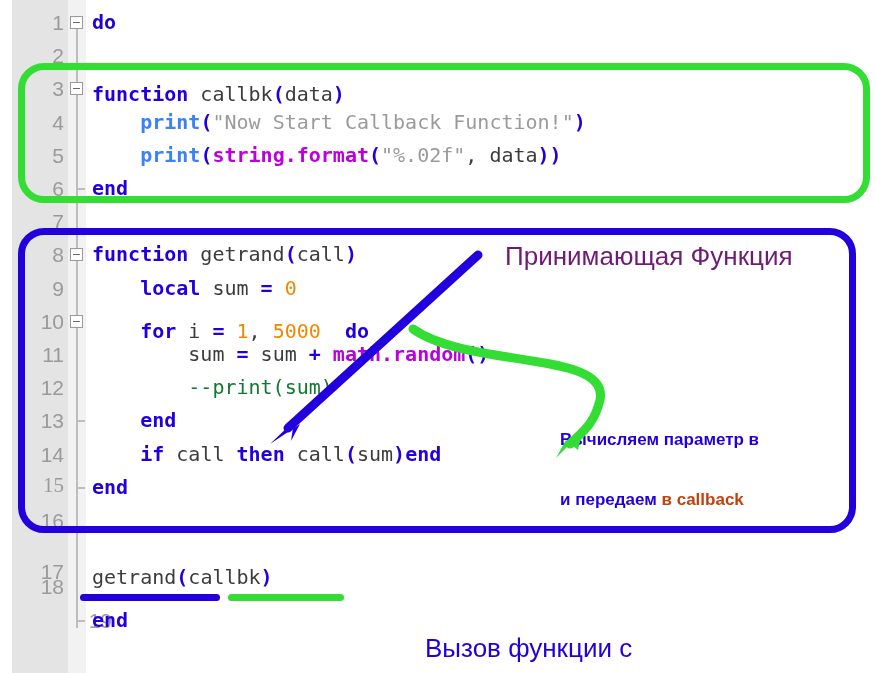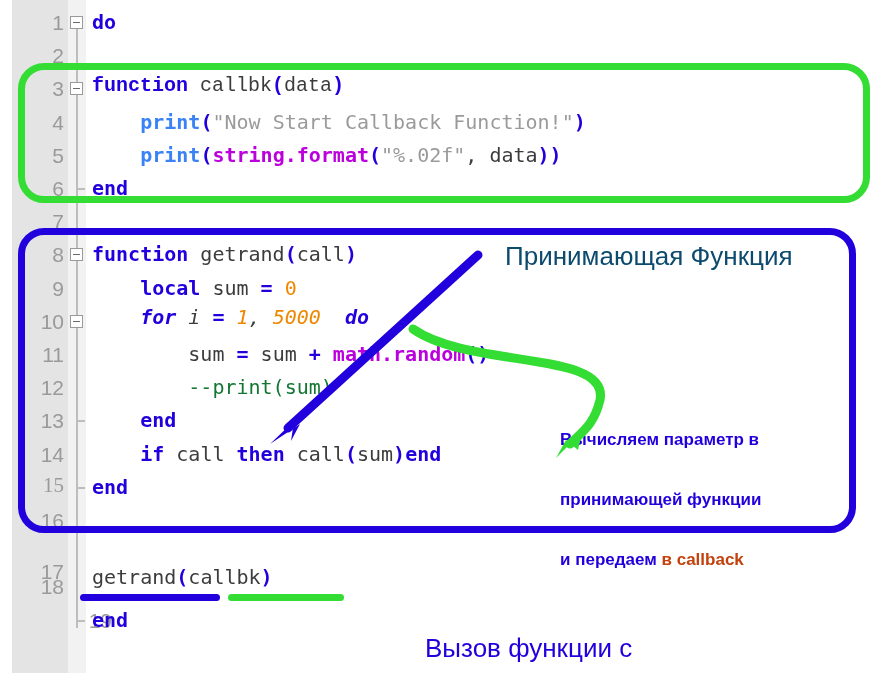--- a/index.html
+++ b/index.html
@@ -138,21 +138,21 @@
   #anno-callback-label {
     left: 522px;
     top: 76px;
     font-size: 26px;
     color: #33dd33;
   }
   #anno-getrand-label {
     left: 505px;
     top: 241px;
     font-size: 26px;
-    color: #0c4a6e;
+    color: #701a75;
   }
   #anno-note {
     left: 560px;
     top: 390px;
     font-size: 17px;
     font-weight: bold;
     color: #2200dd;
     line-height: 20px;
   }
   #anno-note .hl { color: #c2410c; }
@@ -191,35 +191,35 @@
   <div id="gutter-numbers"></div>
   <div id="gutter-fold"></div>
   <div id="code-area"></div>
 
   <div id="lines-host">
       <div class="lnum" style="top: 6px;">1</div>
       <div class="code" style="top: 6px;"><span class="kw">do</span></div>
       <div class="lnum" style="top: 39.2px;">2</div>
       <div class="code" style="top: 39.2px;"></div>
       <div class="lnum" style="top: 72.4px;">3</div>
-      <div class="code" style="top: 69px; font-family: Liberation Mono, monospace;"><span class="kw">function</span><span class="ident"> callbk</span><span class="punc">(</span><span class="ident">data</span><span class="punc">)</span></div>
+      <div class="code" style="top: 78px;"><span class="kw">function</span><span class="ident"> callbk</span><span class="punc">(</span><span class="ident">data</span><span class="punc">)</span></div>
       <div class="lnum" style="top: 105.6px;">4</div>
       <div class="code" style="top: 105.6px;"><span class="ident">    </span><span class="fn">print</span><span class="punc">(</span><span class="str">"Now Start Callback Function!"</span><span class="punc">)</span></div>
       <div class="lnum" style="top: 138.8px;">5</div>
       <div class="code" style="top: 138.8px;"><span class="ident">    </span><span class="fn">print</span><span class="punc">(</span><span class="lib">string.format</span><span class="punc">(</span><span class="str">"%.02f"</span><span class="ident">, data</span><span class="punc">))</span></div>
       <div class="lnum" style="top: 172px;">6</div>
       <div class="code" style="top: 172px;"><span class="kw">end</span></div>
       <div class="lnum" style="top: 205.2px;">7</div>
       <div class="code" style="top: 205.2px;"></div>
       <div class="lnum" style="top: 238.4px;">8</div>
       <div class="code" style="top: 238.4px;"><span class="kw">function</span><span class="ident"> getrand</span><span class="punc">(</span><span class="ident">call</span><span class="punc">)</span></div>
       <div class="lnum" style="top: 271.6px;">9</div>
       <div class="code" style="top: 271.6px;"><span class="ident">    </span><span class="kw">local</span><span class="ident"> sum </span><span class="kw">=</span><span class="ident"> </span><span class="num">0</span></div>
       <div class="lnum" style="top: 304.8px;">10</div>
-      <div class="code" style="top: 301px; font-style: italic;"><span class="ident">    </span><span class="kw">for</span><span class="ident"> i </span><span class="kw">=</span><span class="ident"> </span><span class="num">1</span><span class="ident">, </span><span class="num">5000</span><span class="ident">  </span><span class="kw">do</span></div>
+      <div class="code" style="top: 315px;"><span class="ident">    </span><span class="kw">for</span><span class="ident"> i </span><span class="kw">=</span><span class="ident"> </span><span class="num">1</span><span class="ident">, </span><span class="num">5000</span><span class="ident">  </span><span class="kw">do</span></div>
       <div class="lnum" style="top: 338px;">11</div>
       <div class="code" style="top: 338px;"><span class="ident">        sum </span><span class="kw">=</span><span class="ident"> sum </span><span class="kw">+</span><span class="ident"> </span><span class="lib">math.random</span><span class="punc">()</span></div>
       <div class="lnum" style="top: 371.2px;">12</div>
       <div class="code" style="top: 371.2px;"><span class="cmt">        --print(sum)</span></div>
       <div class="lnum" style="top: 404.4px;">13</div>
       <div class="code" style="top: 404.4px;"><span class="ident">    </span><span class="kw">end</span></div>
       <div class="lnum" style="top: 437.6px;">14</div>
       <div class="code" style="top: 437.6px;"><span class="ident">    </span><span class="kw">if</span><span class="ident"> call </span><span class="kw">then</span><span class="ident"> call</span><span class="punc">(</span><span class="ident">sum</span><span class="punc">)</span><span class="kw">end</span></div>
       <div class="lnum" style="top: 469px; font-family: Liberation Serif, serif;">15</div>
       <div class="code" style="top: 470.8px;"><span class="kw">end</span></div>
@@ -245,21 +245,20 @@
     </div>
 
   <div class="anno-box" id="box-callback"></div>
   <div class="anno-box" id="box-getrand"></div>
 
 
   <div class="anno-text" id="anno-getrand-label">Принимающая Функция</div>
 
   <div class="anno-text" id="anno-note">
     <div>Вычисляем параметр в</div>
-    <div>принимающей функции</div>
     <div><span>и передаем </span><span class="hl">в callback</span></div>
   </div>
 
   <div class="anno-text" id="anno-call">
     <div>Вызов функции с</div>
     
   </div>
 
   <div class="underline" id="ul-getrand"></div>
   <div class="underline" id="ul-callbk"></div>

